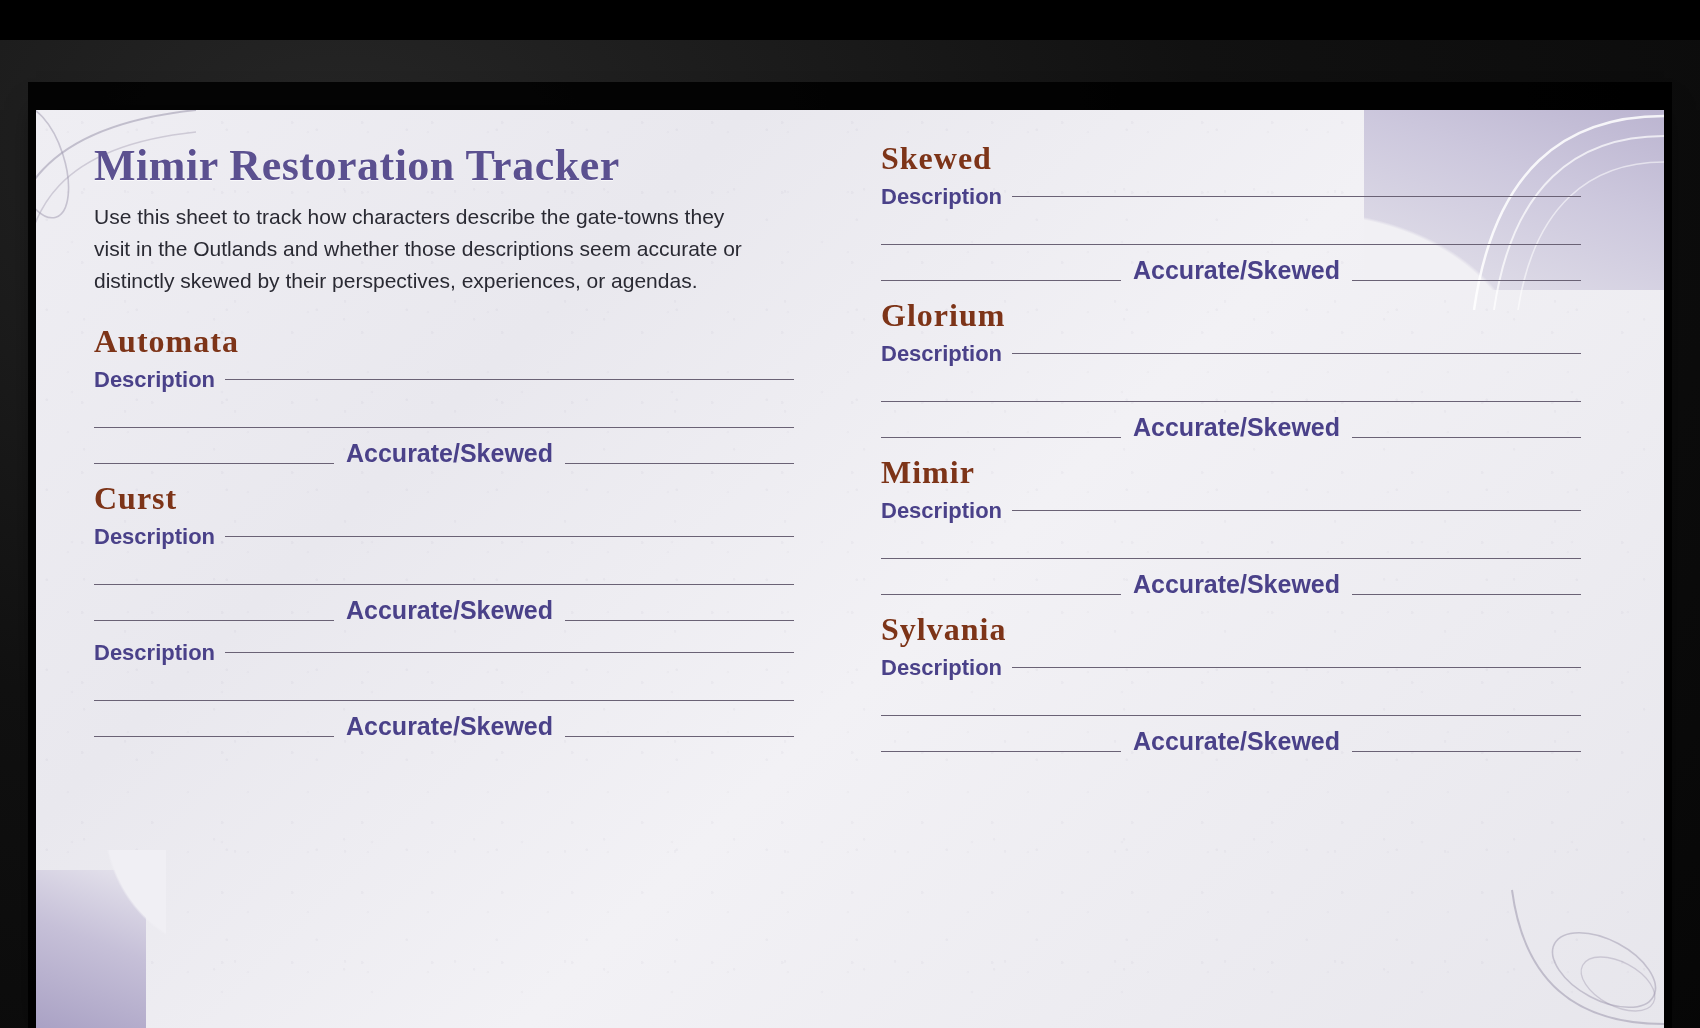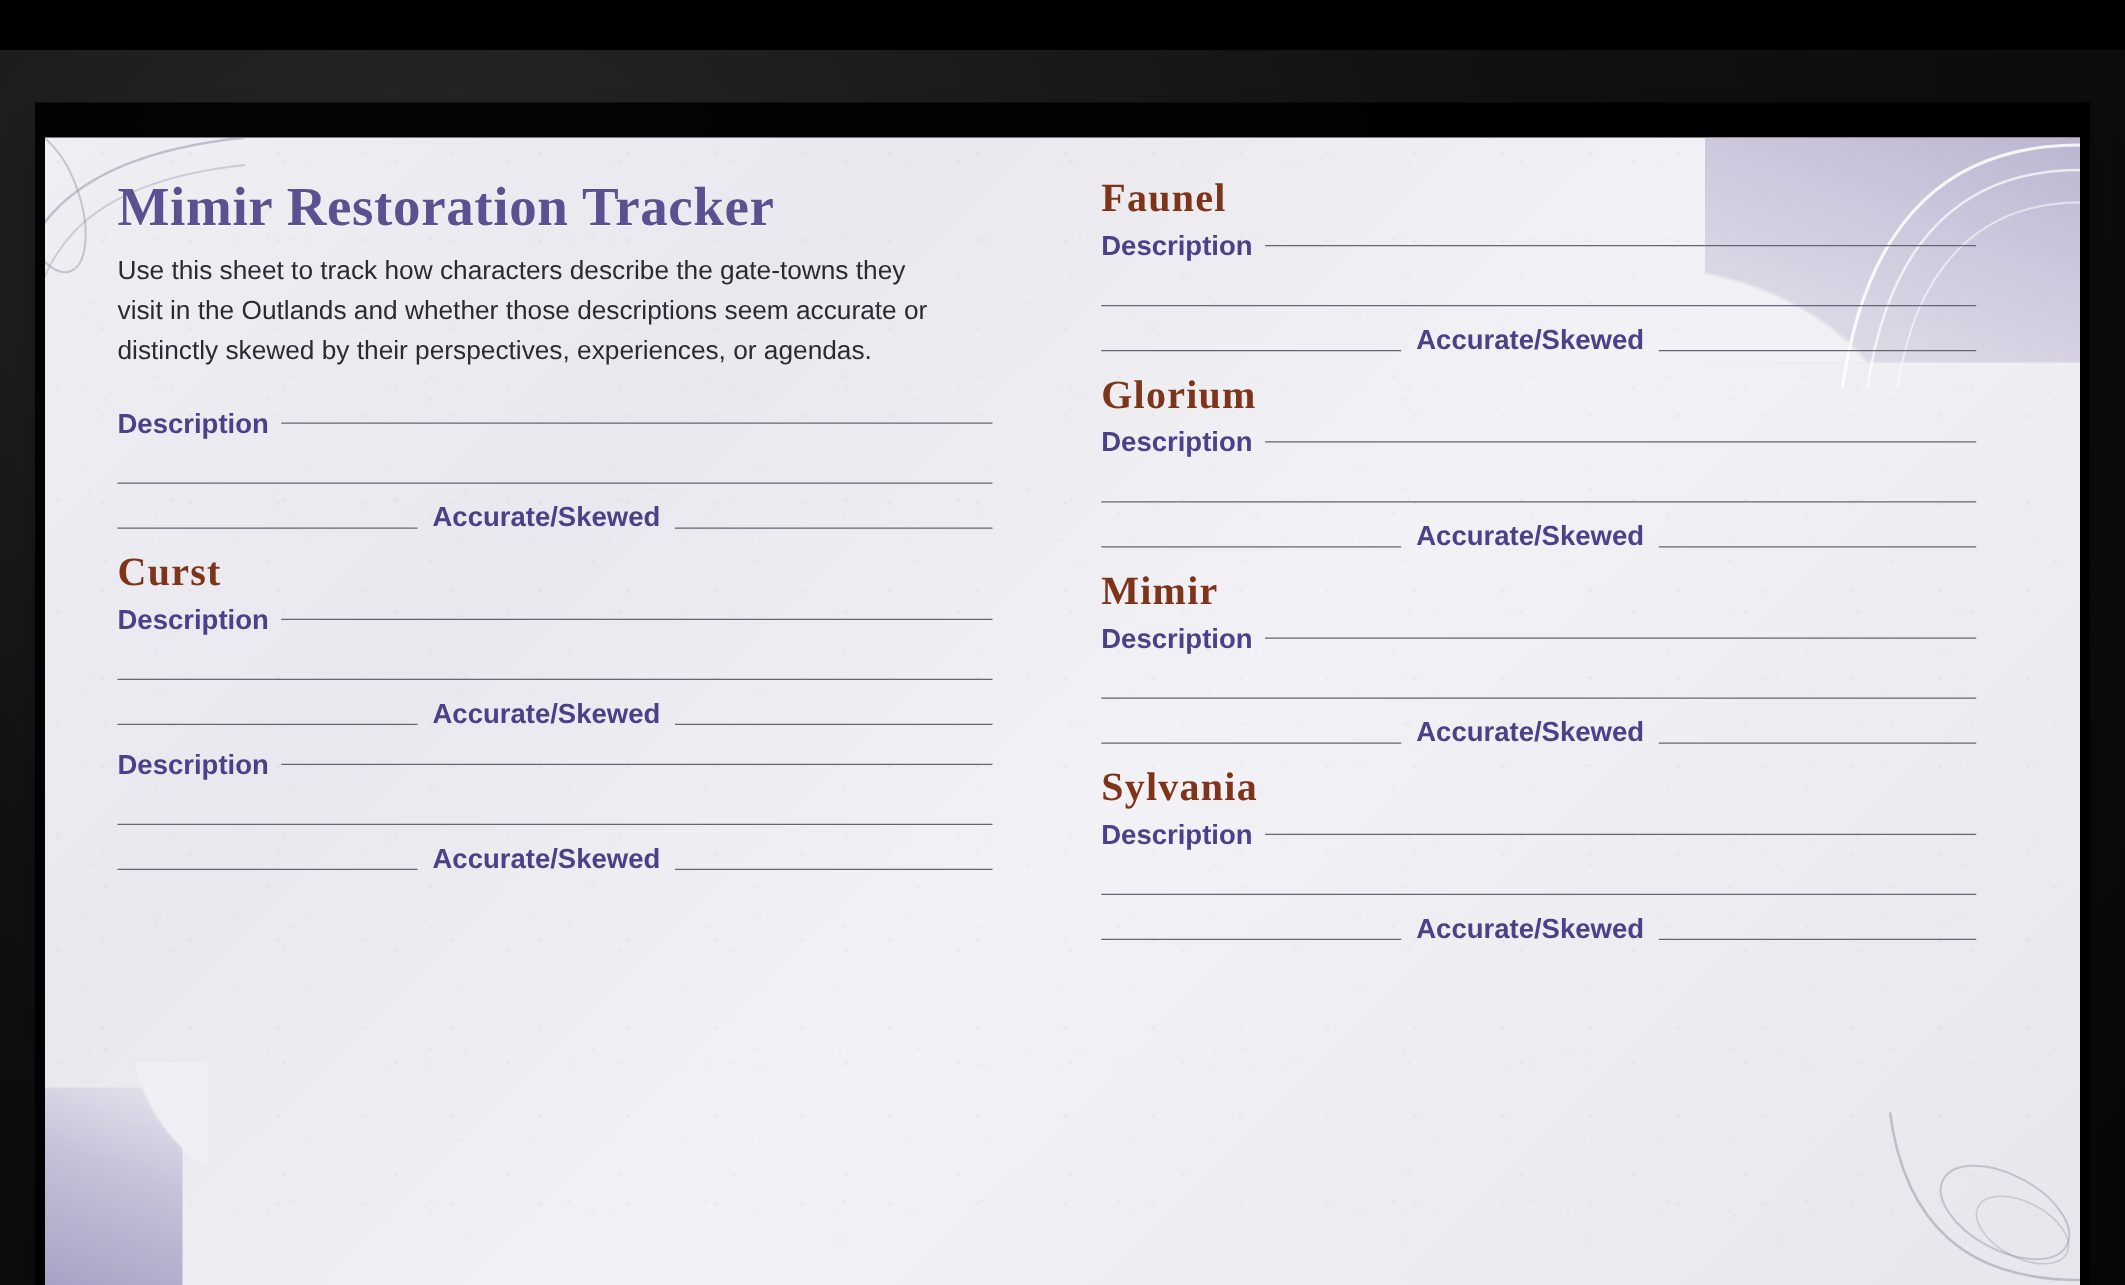--- a/index.html
+++ b/index.html
@@ -193,21 +193,21 @@
     display: flex;
     align-items: flex-end;
   }
   .accurate-row {
     display: flex;
     align-items: flex-end;
     gap: 12px;
     height: 36px;
   }
   .accurate-label {
-    font-size: 22px;
+    font-size: 25px;
     font-weight: bold;
     color: #4a4189;
     white-space: nowrap;
     line-height: 1;
     padding-bottom: 2px;
   }
   .rule-short-left { width: 240px; flex: none; }
   .rule-short-right { flex: 1 1 auto; }
 
   
@@ -247,20 +247,21 @@
     </svg>
 
     <div class="content">
 
       <div class="col col-left">
 
         <h1 class="title">Mimir Restoration Tracker</h1>
         <p class="intro">Use this sheet to track how characters describe the gate-towns they visit in the Outlands and whether those descriptions seem accurate or distinctly skewed by their perspectives, experiences, or agendas.</p>
 
         <div class="town">
+          <div class="town-name">Automata</div>
           <div class="desc-row">
             <span class="desc-label">Description</span>
             <span class="rule"></span>
           </div>
           <div class="rule-row">
             <span class="rule"></span>
           </div>
           <div class="accurate-row">
             <span class="rule rule-short-left"></span>
             <span class="accurate-label">Accurate/Skewed</span>
@@ -297,21 +298,21 @@
             <span class="accurate-label">Accurate/Skewed</span>
             <span class="rule rule-short-right"></span>
           </div>
         </div>
 
       </div>
 
       <div class="col col-right">
 
         <div class="town">
-          <div class="town-name">Faunel</div>
+          <div class="town-name">Skewed</div>
           <div class="desc-row">
             <span class="desc-label">Description</span>
             <span class="rule"></span>
           </div>
           <div class="rule-row">
             <span class="rule"></span>
           </div>
           <div class="accurate-row">
             <span class="rule rule-short-left"></span>
             <span class="accurate-label">Accurate/Skewed</span>

